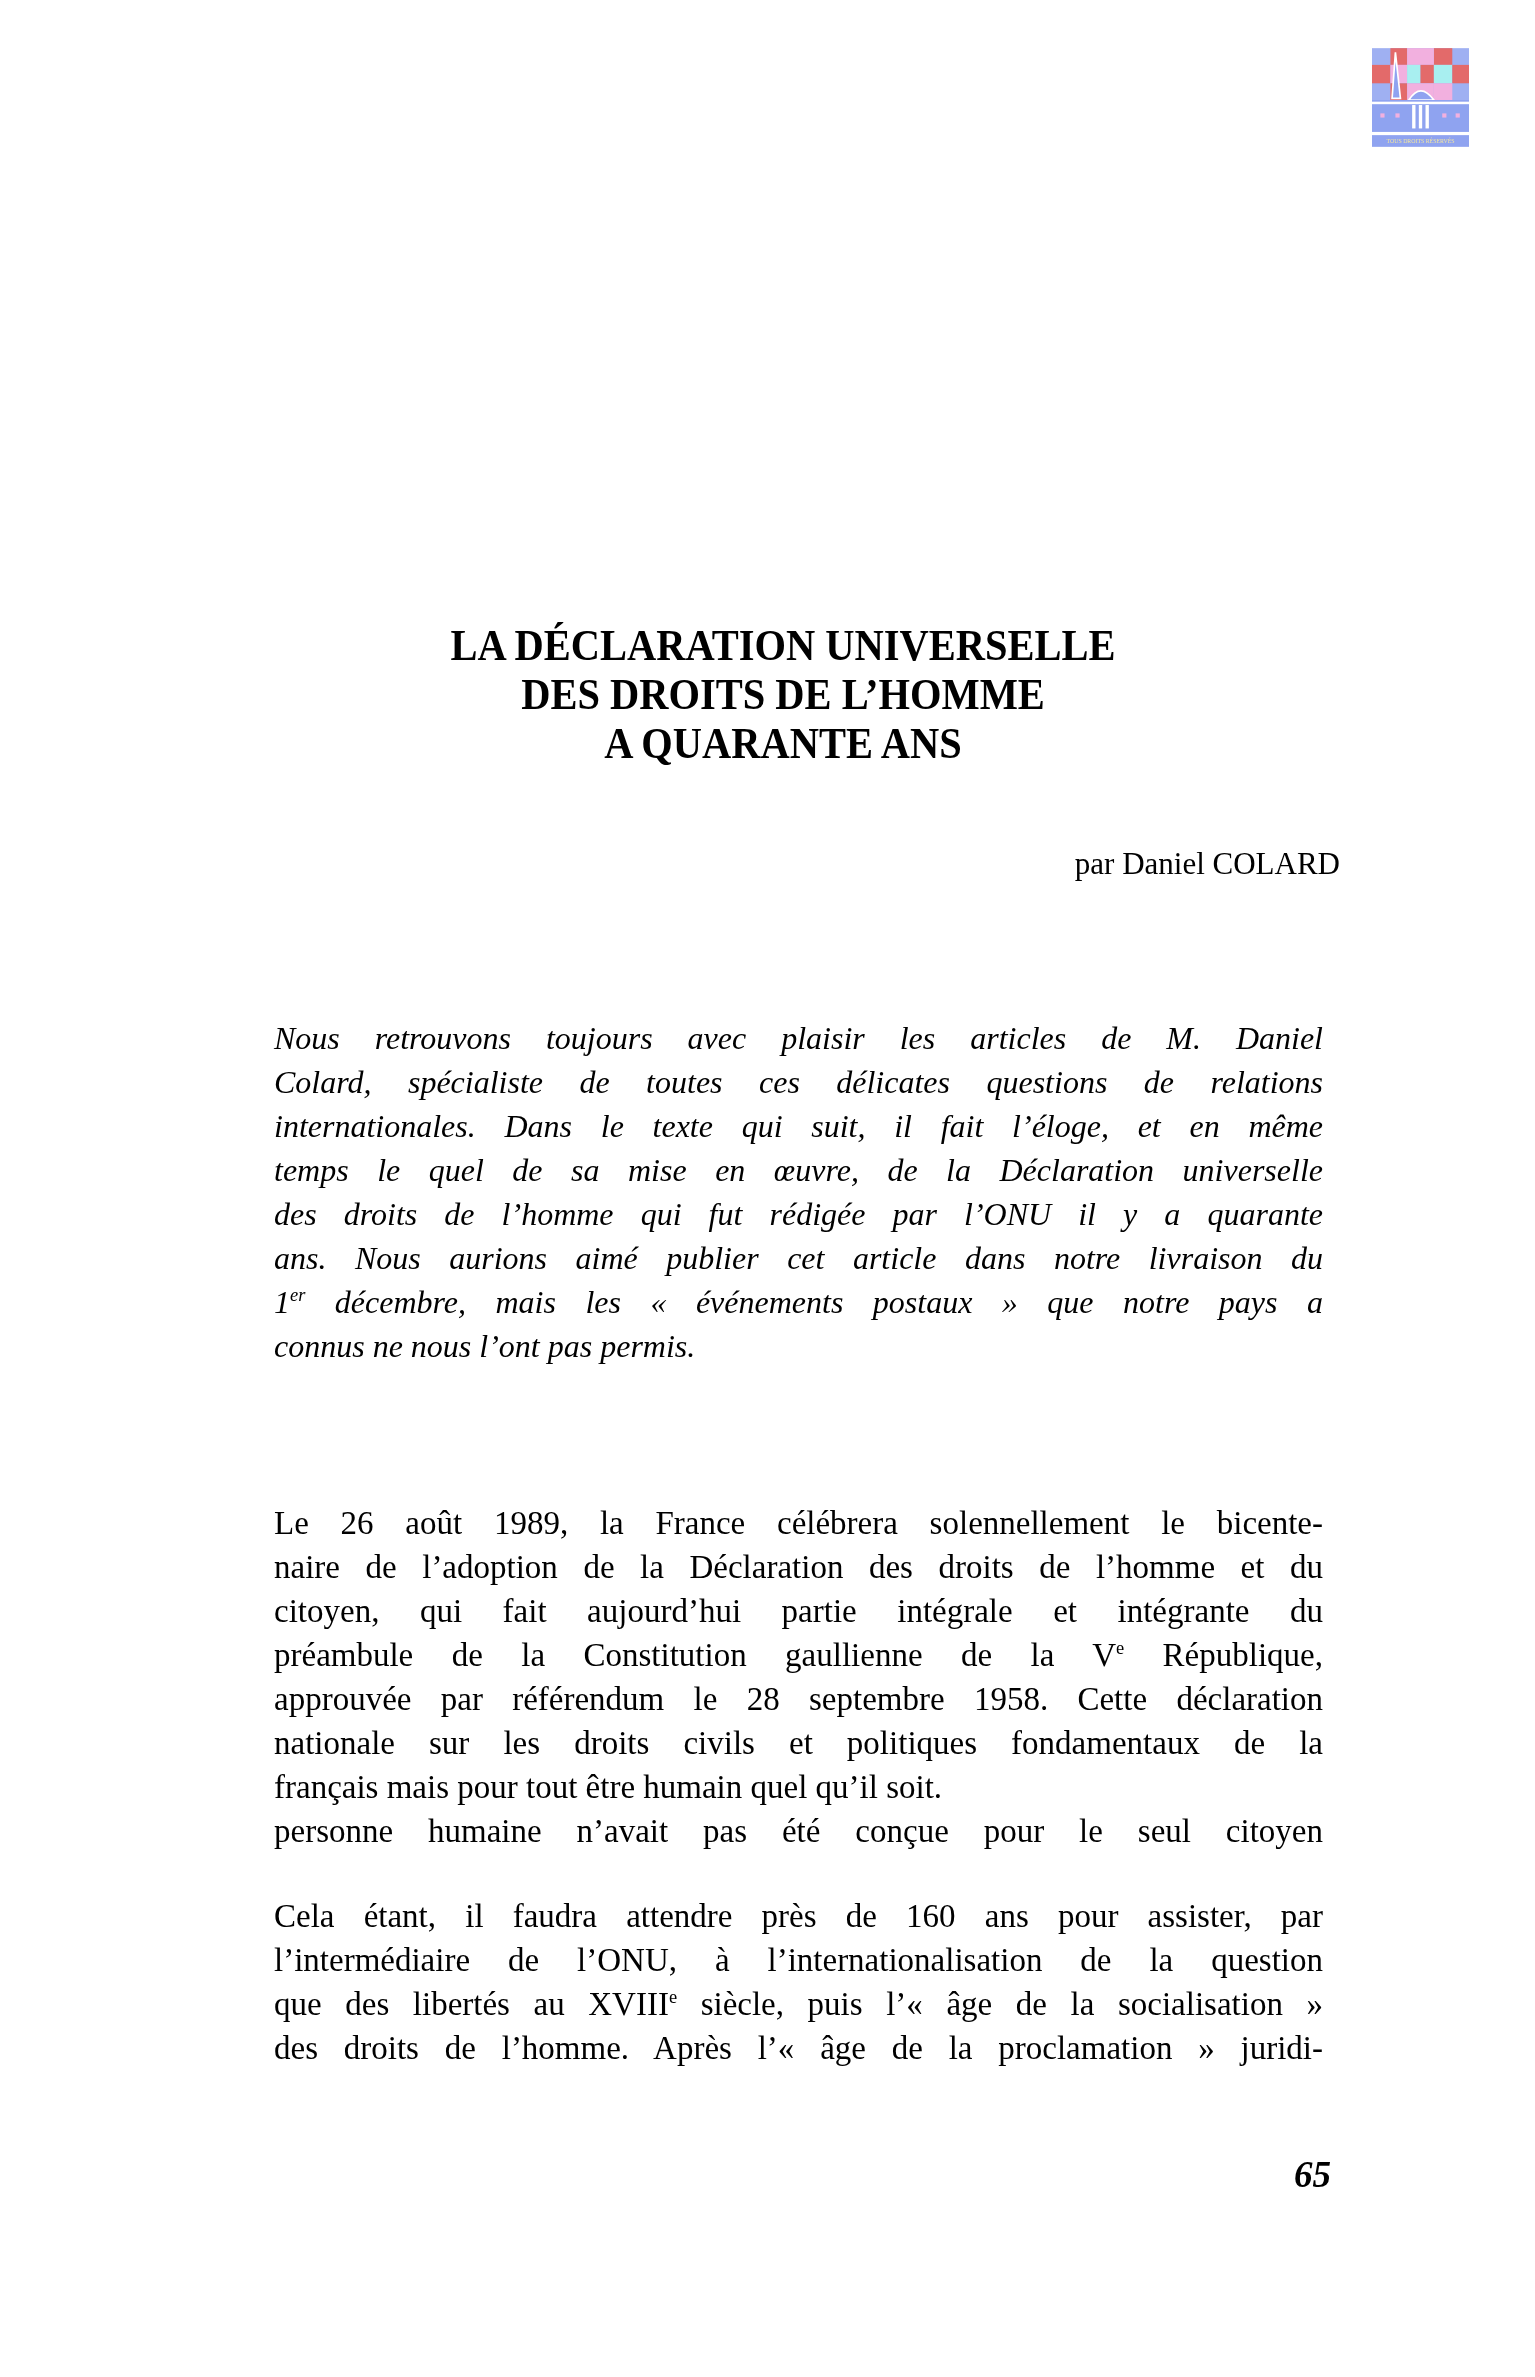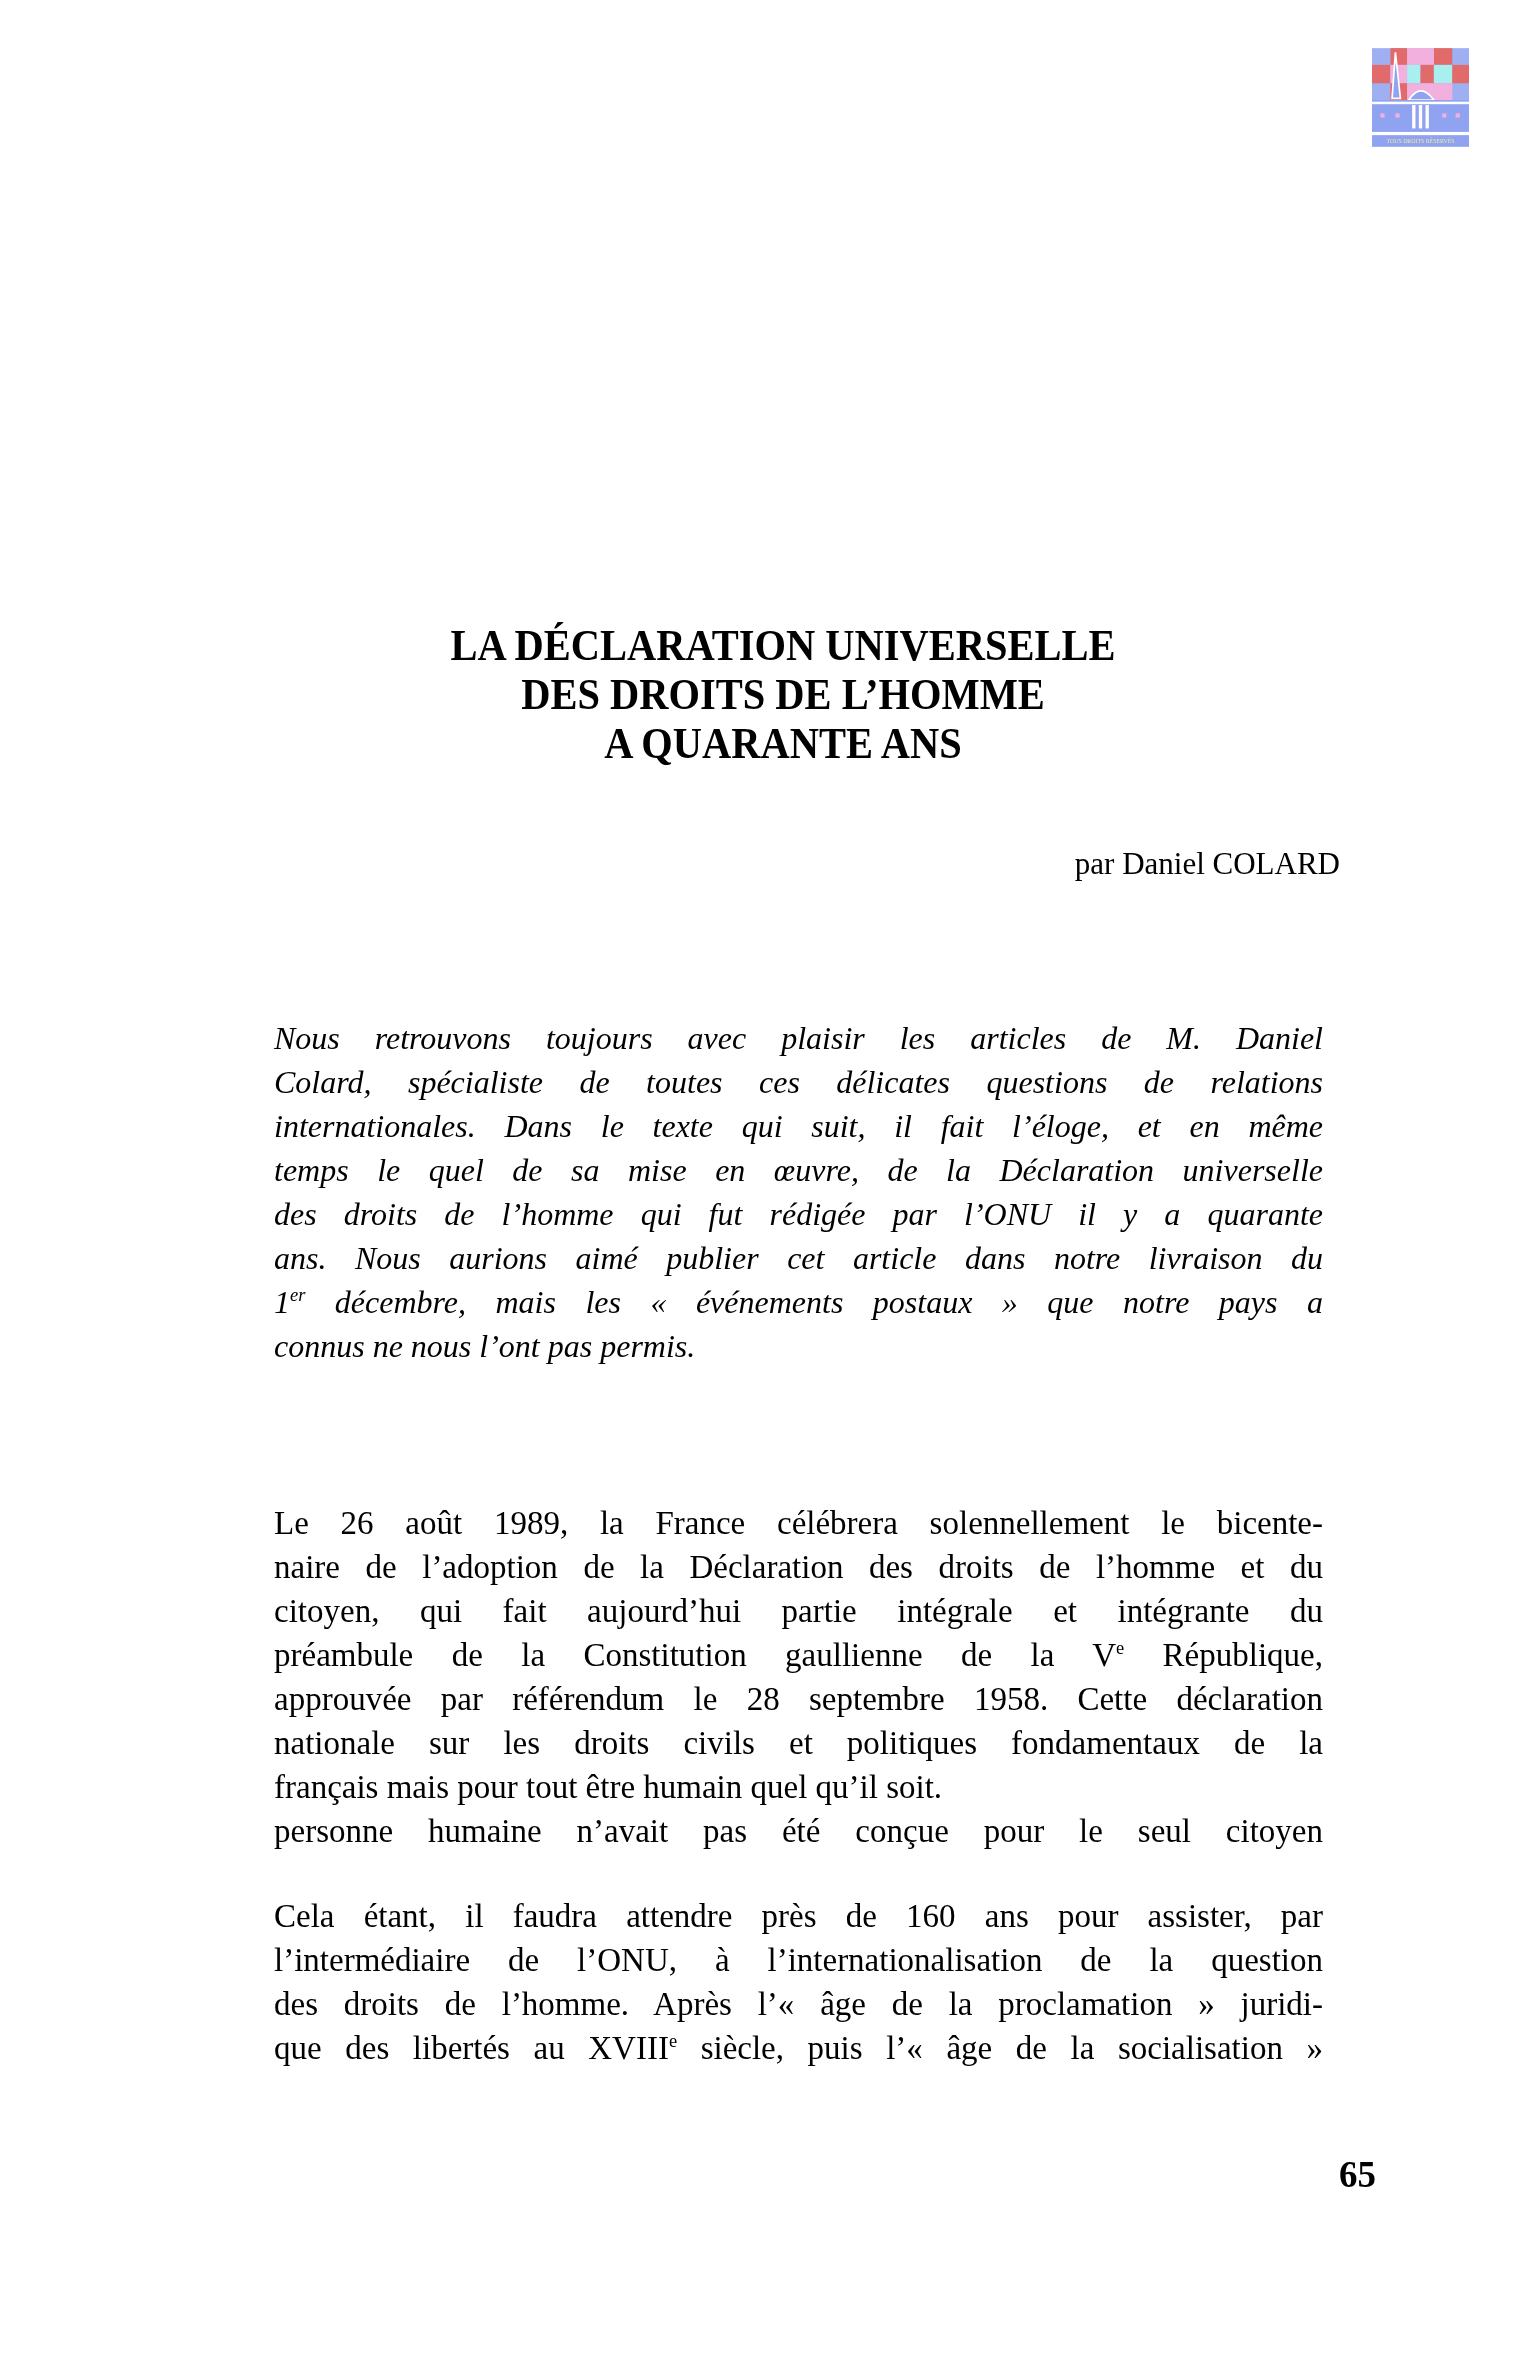--- a/index.html
+++ b/index.html
@@ -13,21 +13,21 @@
   .author { position: absolute; right: 196px; top: 845px; font-size: 31px; line-height: 37px; white-space: nowrap; }
   .block { position: absolute; left: 243px; width: 1080px; }
   .line { display: block; height: 44px; line-height: 44px; font-size: 33px;
           text-align: justify; text-align-last: justify; white-space: nowrap; overflow: visible; margin-left: 31px; }
   .line.last { text-align-last: left; }
   .intro .line { font-style: italic; font-size: 32px; }
   .intro { top: 1016px; }
   .p1 { top: 1501px; }
   .p2 { top: 1894px; }
   .line sup { font-size: 18.4px; line-height: 0; vertical-align: super; }
-  .pagenum { position: absolute; left: 1339px; top: 2154px; font-size: 37px; font-weight: bold; line-height: 42px; }
+  .pagenum { position: absolute; left: 1294px; top: 2154px; font-size: 37px; font-weight: bold; line-height: 42px; font-style: italic; }
 </style>
 </head>
 <body>
 
 <div class="logo">
   <svg width="97" height="99" viewBox="0 0 116 118" xmlns="http://www.w3.org/2000/svg">
     <rect x="0" y="0" width="116" height="100" fill="#9fb0f2"></rect>
     <rect x="22" y="0" width="20" height="20" fill="#e36a6a"></rect>
     <rect x="74" y="0" width="22" height="20" fill="#e36a6a"></rect>
     <rect x="42" y="0" width="32" height="20" fill="#f2b0df"></rect>
@@ -82,18 +82,18 @@
   <span class="line"><span>préambule de la Constitution gaullienne de la V</span><sup>e</sup><span> République,</span></span>
   <span class="line">approuvée par référendum le 28 septembre 1958. Cette déclaration</span>
   <span class="line">nationale sur les droits civils et politiques fondamentaux de la</span>
   <span class="line last">français mais pour tout être humain quel qu’il soit.</span>
   <span class="line">personne humaine n’avait pas été conçue pour le seul citoyen</span>
 </div>
 
 <div class="block p2">
   <span class="line">Cela étant, il faudra attendre près de 160 ans pour assister, par</span>
   <span class="line">l’intermédiaire de l’ONU, à l’internationalisation de la question</span>
+  <span class="line"><span>que des libertés au XVIII</span><sup>e</sup><span> siècle, puis l’« âge de la socialisation »</span></span>
   <span class="line">des droits de l’homme. Après l’« âge de la proclamation » juridi-</span>
-  <span class="line"><span>que des libertés au XVIII</span><sup>e</sup><span> siècle, puis l’« âge de la socialisation »</span></span>
 </div>
 
 <div class="pagenum">65</div>
 
 
 </body></html>

